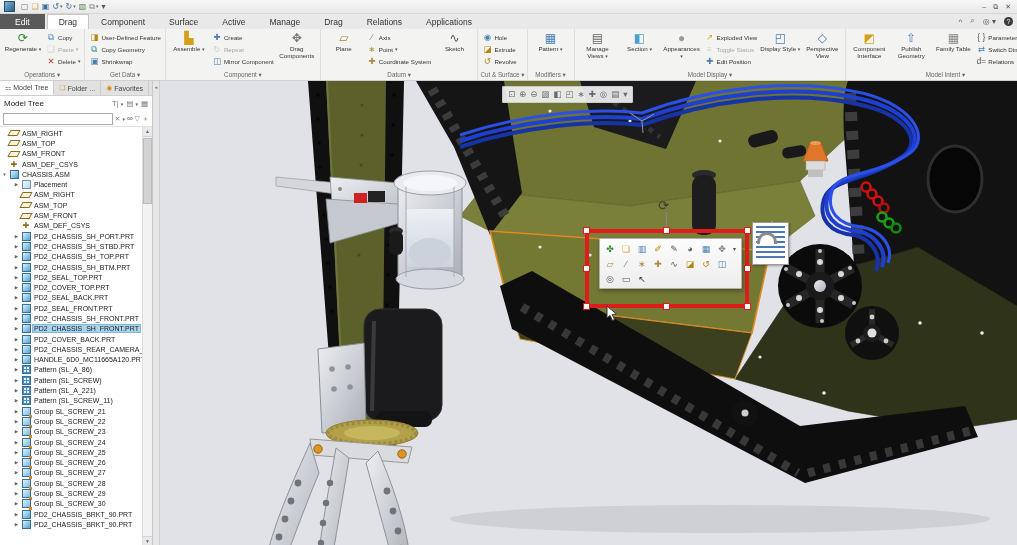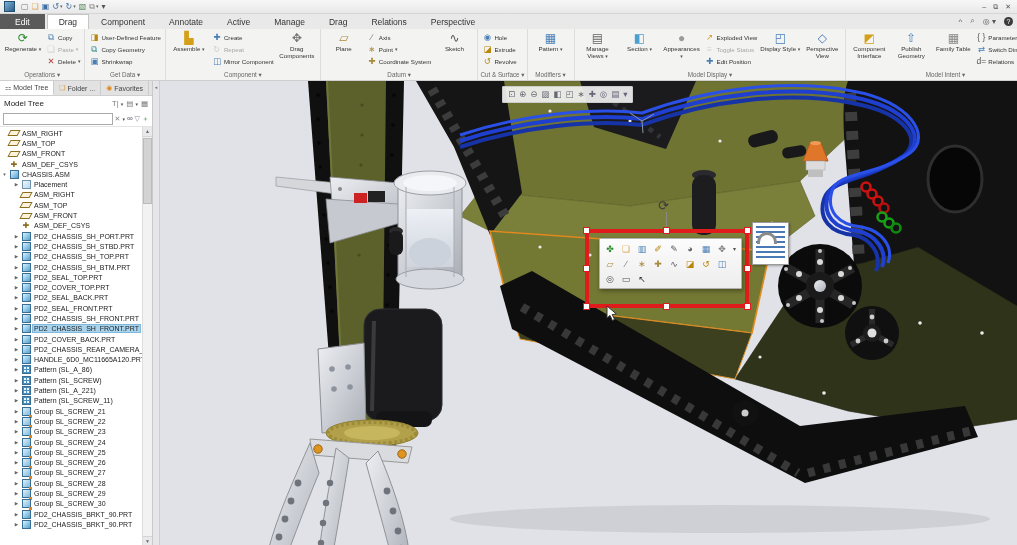--- a/index.html
+++ b/index.html
@@ -135,26 +135,26 @@
       <span>⧉</span>
       <span>✕</span>
     </div>
 </div>
 
 <div class="tabrow">
   <div id="tabs" style="display:flex;align-items:flex-end">
       <div class="rtab file">Edit</div>
       <div class="rtab active">Drag</div>
       <div class="rtab">Component</div>
-      <div class="rtab">Annotate</div>
+      <div class="rtab">Surface</div>
       <div class="rtab">Active</div>
       <div class="rtab">Manage</div>
       <div class="rtab">Drag</div>
       <div class="rtab">Relations</div>
-      <div class="rtab">Perspective</div>
+      <div class="rtab">Applications</div>
     </div>
   <div class="tabutils" id="tabutils">
       <span>^</span>
       <span>⌕</span>
       <span>◎ ▾</span>
       <span class="helpdot">?</span>
     </div>
 </div>
 
 <div class="ribbon" id="ribbon">

